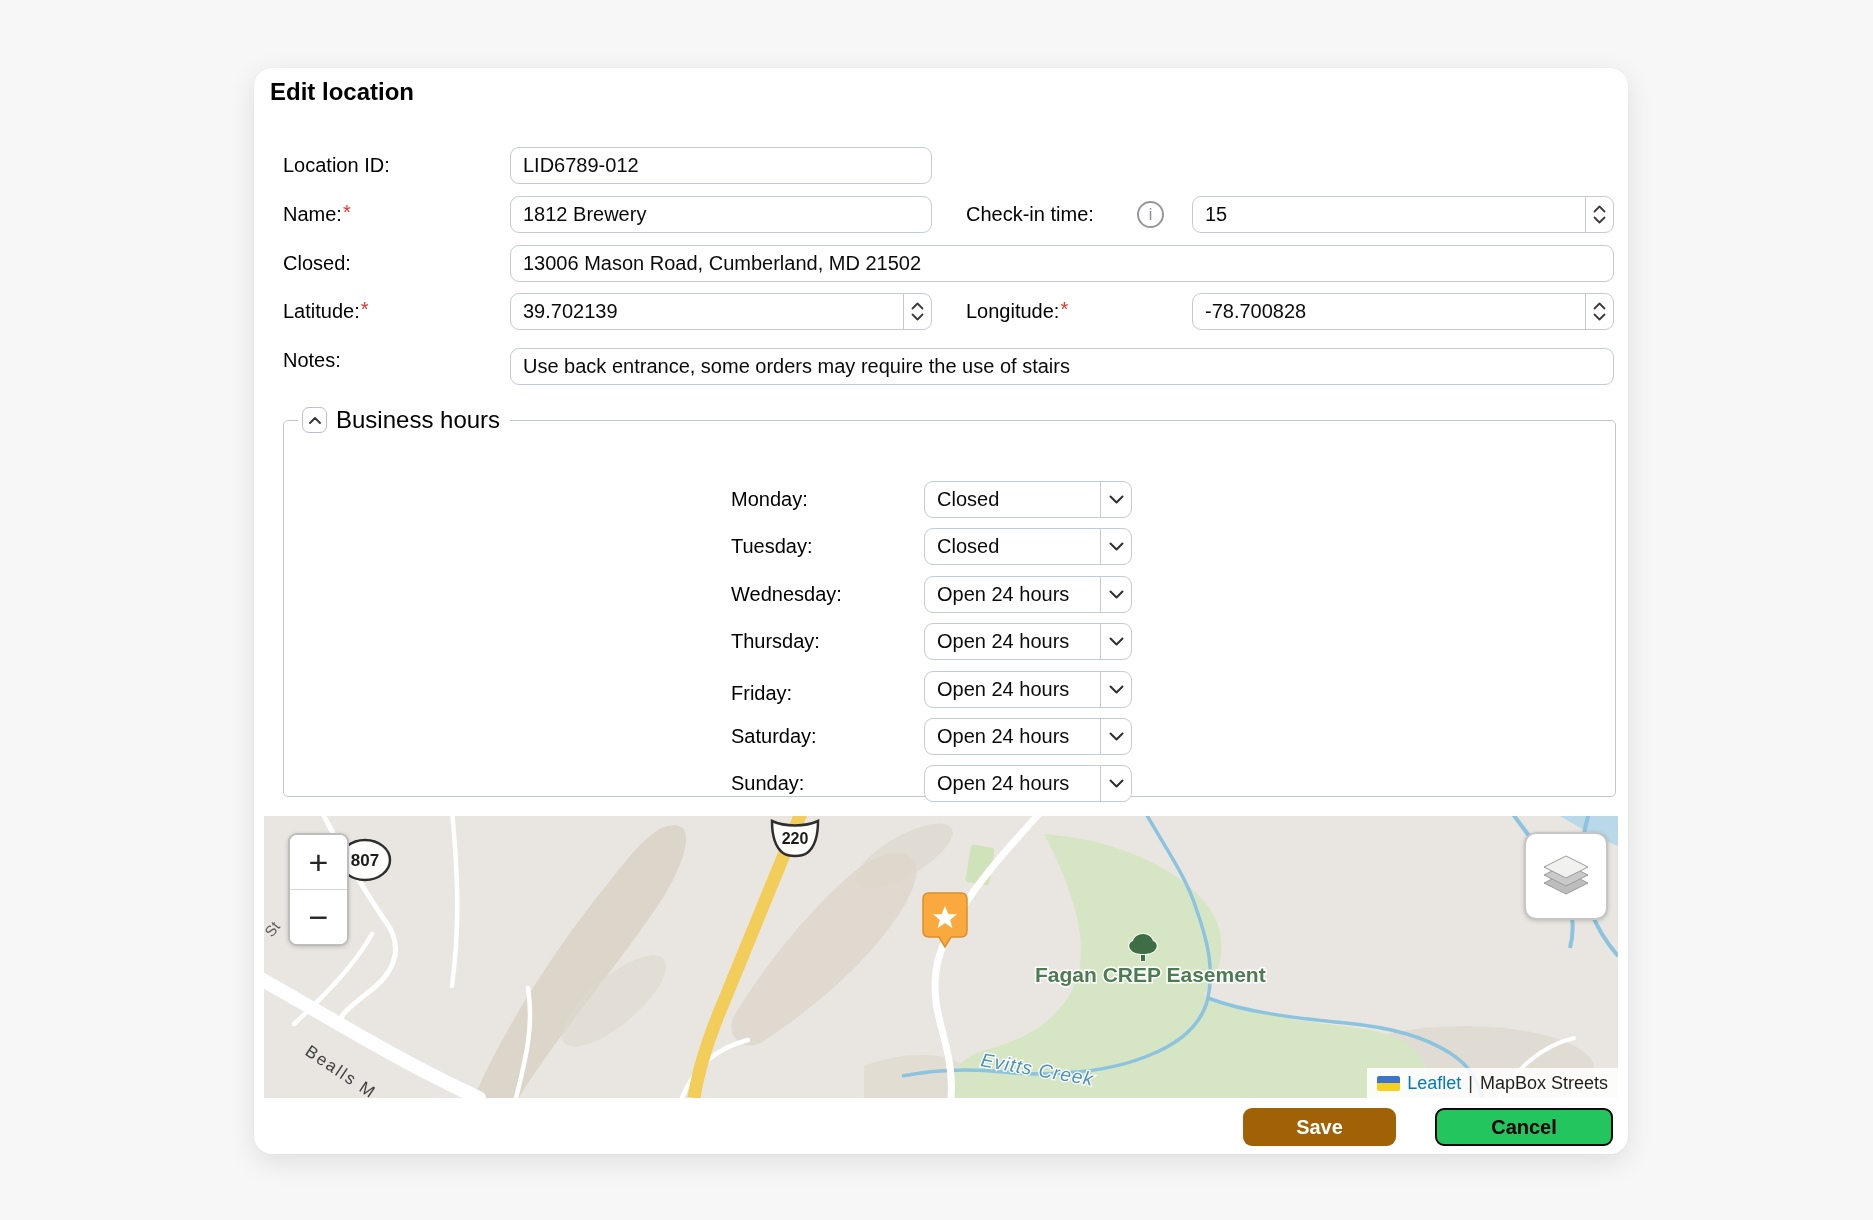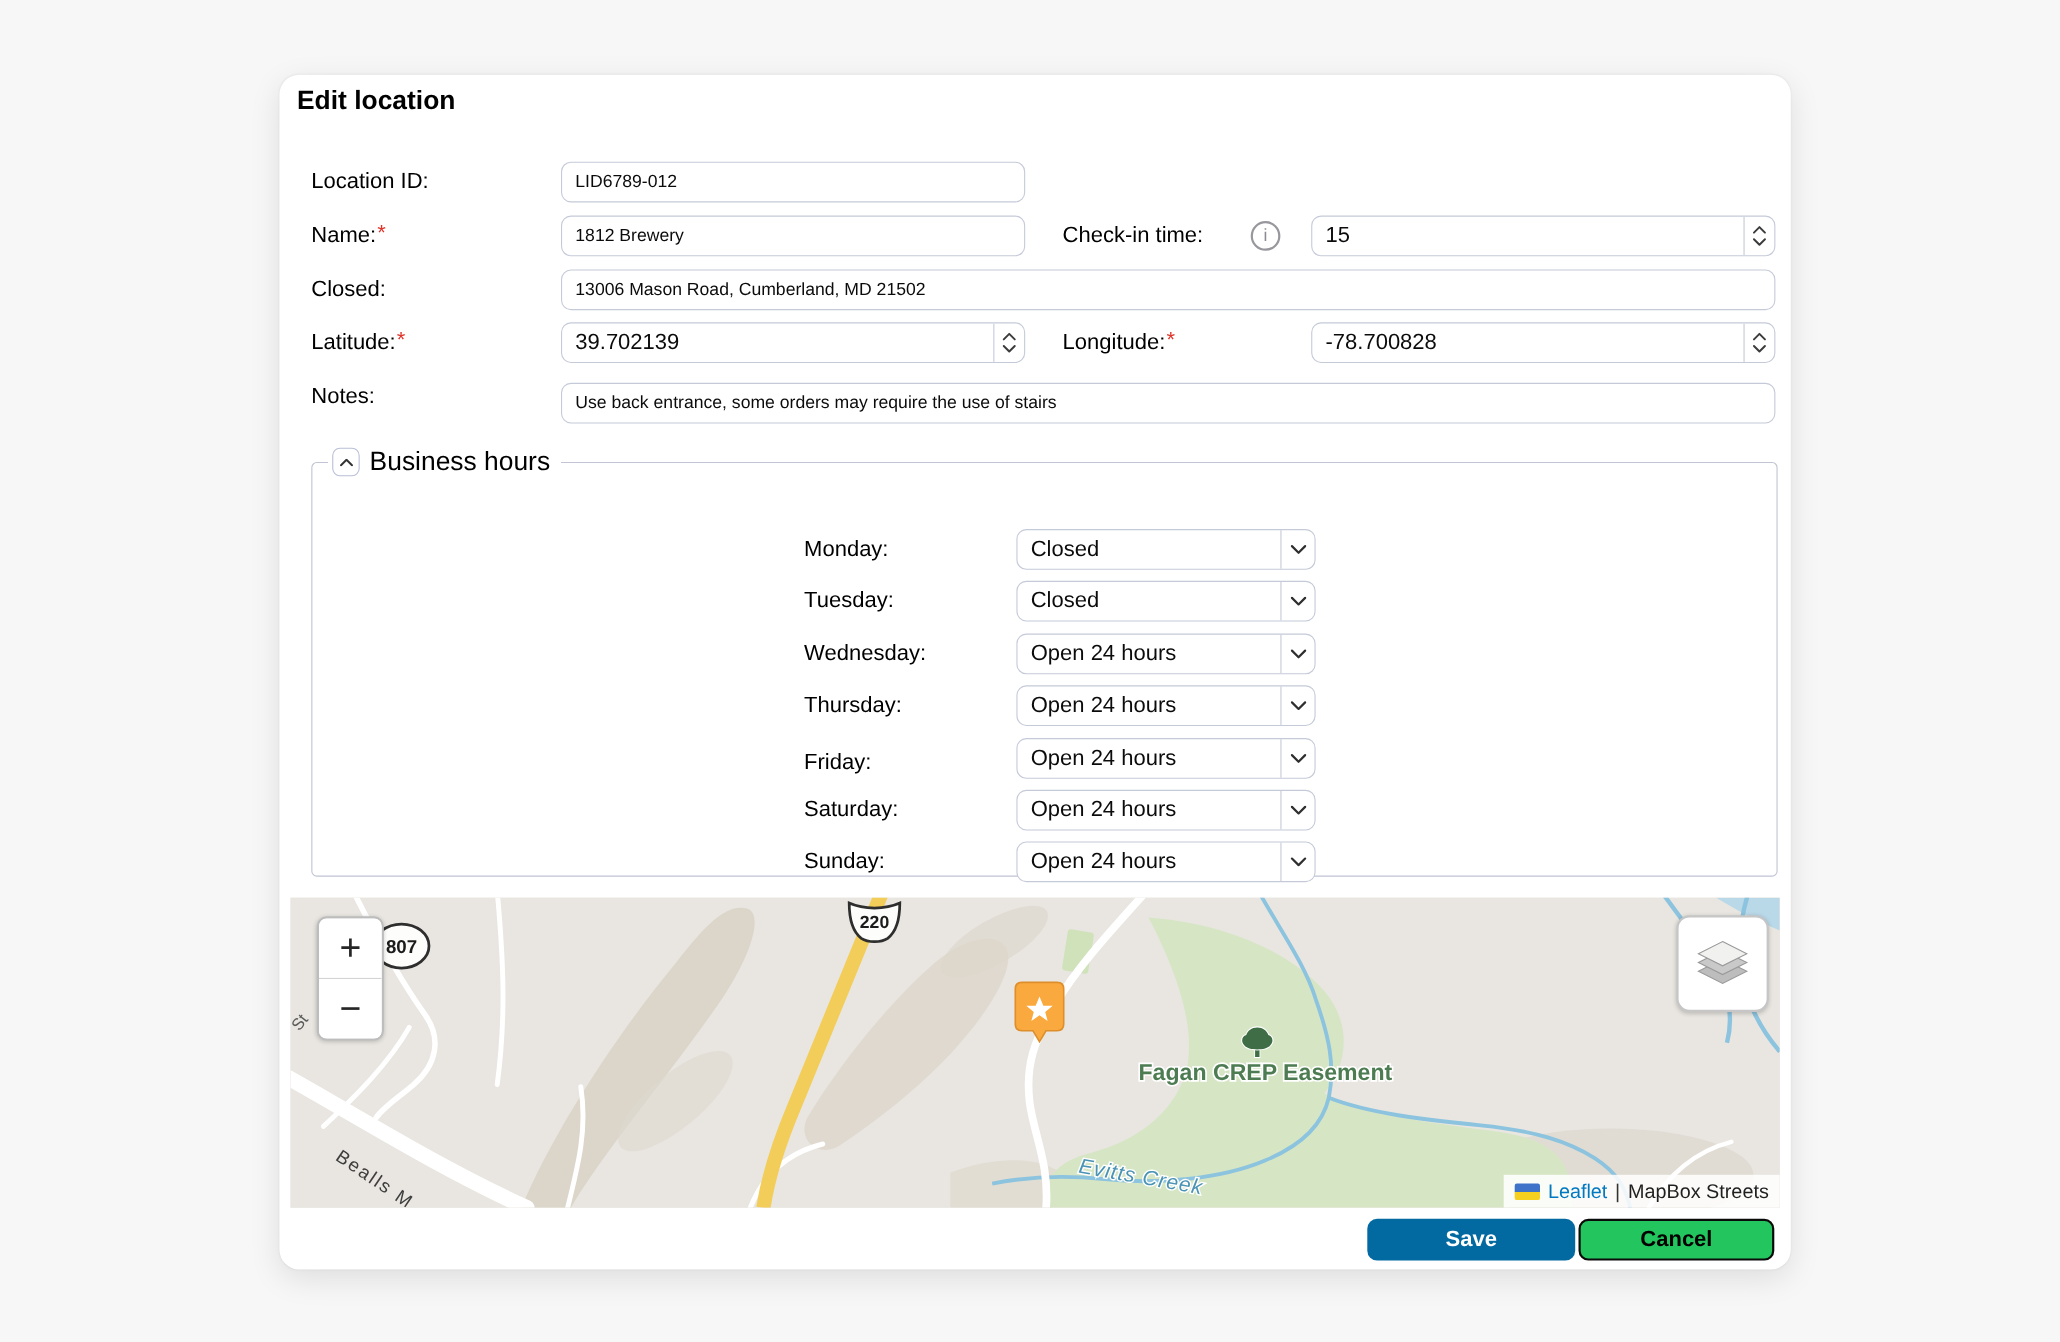--- a/index.html
+++ b/index.html
@@ -5,41 +5,41 @@
   html,body{margin:0;padding:0;background:#f7f7f8;font-family:"Liberation Sans",sans-serif;}
   .stage{position:relative;width:1873px;height:1220px;background:#f7f7f8;overflow:hidden;}
   .dialog{position:absolute;left:254px;top:68px;width:1374px;height:1086px;background:#fff;
           border-radius:18px;box-shadow:0 8px 28px rgba(0,0,0,.10),0 0 2px rgba(0,0,0,.06);}
   .dlg-title{position:absolute;left:16px;top:4px;font-size:24px;font-weight:700;color:#000;line-height:40px;}
 
   .flabel{position:absolute;height:37px;line-height:37px;font-size:20px;color:#000;white-space:nowrap;}
   .req{color:#e0352b;position:relative;top:-2px;margin-left:1px;}
 
   .tinput{position:absolute;height:37px;border:1px solid #c5cad9;border-radius:9px;padding:0 12px;
-          font-size:16px;color:#0b0b0c;background:#fff;box-sizing:border-box;font-family:inherit;outline:none;}
+          font-size:20px;color:#0b0b0c;background:#fff;box-sizing:border-box;font-family:inherit;outline:none;}
   .numfield{position:absolute;height:37px;border:1px solid #c5cad9;border-radius:9px;background:#fff;
             box-sizing:border-box;display:flex;overflow:hidden;}
   .numfield input{flex:1;min-width:0;border:0;outline:none;padding:0 12px;font-size:20px;color:#0b0b0c;
                   font-family:inherit;background:transparent;}
   .spinner{width:27px;border-left:1px solid #c5cad9;display:flex;flex-direction:column;align-items:center;
            justify-content:center;gap:3px;cursor:pointer;}
 
   .info-icon{position:absolute;left:883px;top:133px;width:27px;height:27px;border-radius:50%;
              border:2px solid #97979d;color:#8b8b91;display:flex;align-items:center;justify-content:center;
              font-size:16px;box-sizing:border-box;cursor:pointer;}
 
   fieldset.bh{position:absolute;left:29px;top:338px;width:1333px;height:391px;border:1px solid #c0c4d4;
               border-radius:5px;margin:0;padding:0;box-sizing:border-box;}
   legend.bh-legend{display:flex;align-items:center;gap:9px;margin-left:14px;padding:0 10px 0 4px;
                    font-size:24px;color:#000000;}
   .collapse-btn{width:25px;height:26px;border:1px solid #b9c0d6;border-radius:7px;background:#fff;
                 display:flex;align-items:center;justify-content:center;padding:0;cursor:pointer;}
 
   .day-label{position:absolute;left:447px;height:37px;line-height:37px;font-size:20px;color:#000;}
-  .selectbox{position:absolute;left:640px;width:272px;height:37px;border:1px solid #c5cad9;border-radius:9px;
+  .selectbox{position:absolute;left:640px;width:208px;height:37px;border:1px solid #c5cad9;border-radius:9px;
              background:#fff;box-sizing:border-box;display:flex;align-items:stretch;cursor:pointer;}
   .selectbox .val{flex:1;padding:0 12px;font-size:20px;color:#0b0b0c;display:flex;align-items:center;}
   .sel-chev{width:30px;border-left:1px solid #c5cad9;display:flex;align-items:center;justify-content:center;}
 
   .map{position:absolute;left:10px;top:748px;width:1354px;height:282px;background:#e9e6e1;overflow:hidden;cursor:grab;}
   .map svg.base{position:absolute;left:0;top:0;}
   .map text{font-family:"Liberation Sans",sans-serif;}
 
   .zoomctl{position:absolute;left:24px;top:17px;width:57px;border:2px solid #bdbdbd;border-radius:9px;
            background:#fff;overflow:hidden;box-shadow:0 1px 4px rgba(0,0,0,.18);}
@@ -52,21 +52,21 @@
              box-shadow:0 1px 4px rgba(0,0,0,.18);cursor:pointer;}
 
   .attribution{position:absolute;right:0;bottom:0;height:30px;background:rgba(255,255,255,.85);
                display:flex;align-items:center;gap:7px;padding:0 10px;font-size:18px;color:#1f1f1f;white-space:nowrap;}
   .flag{width:23px;height:15px;border-radius:2px;background:linear-gradient(#3f72c9 0 50%,#f5d020 50% 100%);}
   .leaflet-link{color:#0079c1;text-decoration:none;cursor:pointer;}
   .attr-sep{color:#333;}
 
   .btn{position:absolute;height:38px;border-radius:9px;font-size:20px;font-weight:700;display:flex;
        align-items:center;justify-content:center;box-sizing:border-box;cursor:pointer;font-family:inherit;}
-  .btn-save{left:989px;top:1040px;width:189px;background:#0369a1;color:#fff;border:none;}
+  .btn-save{left:989px;top:1040px;width:153px;background:#a16207;color:#fff;border:none;}
   .btn-cancel{left:1181px;top:1040px;width:178px;background:#22c55e;color:#000;border:2.5px solid #0a0a0a;}
 </style>
 </head>
 <body>
 
 <div class="stage">
   <div class="dialog">
 
     <div class="dlg-title">Edit location</div>
 

